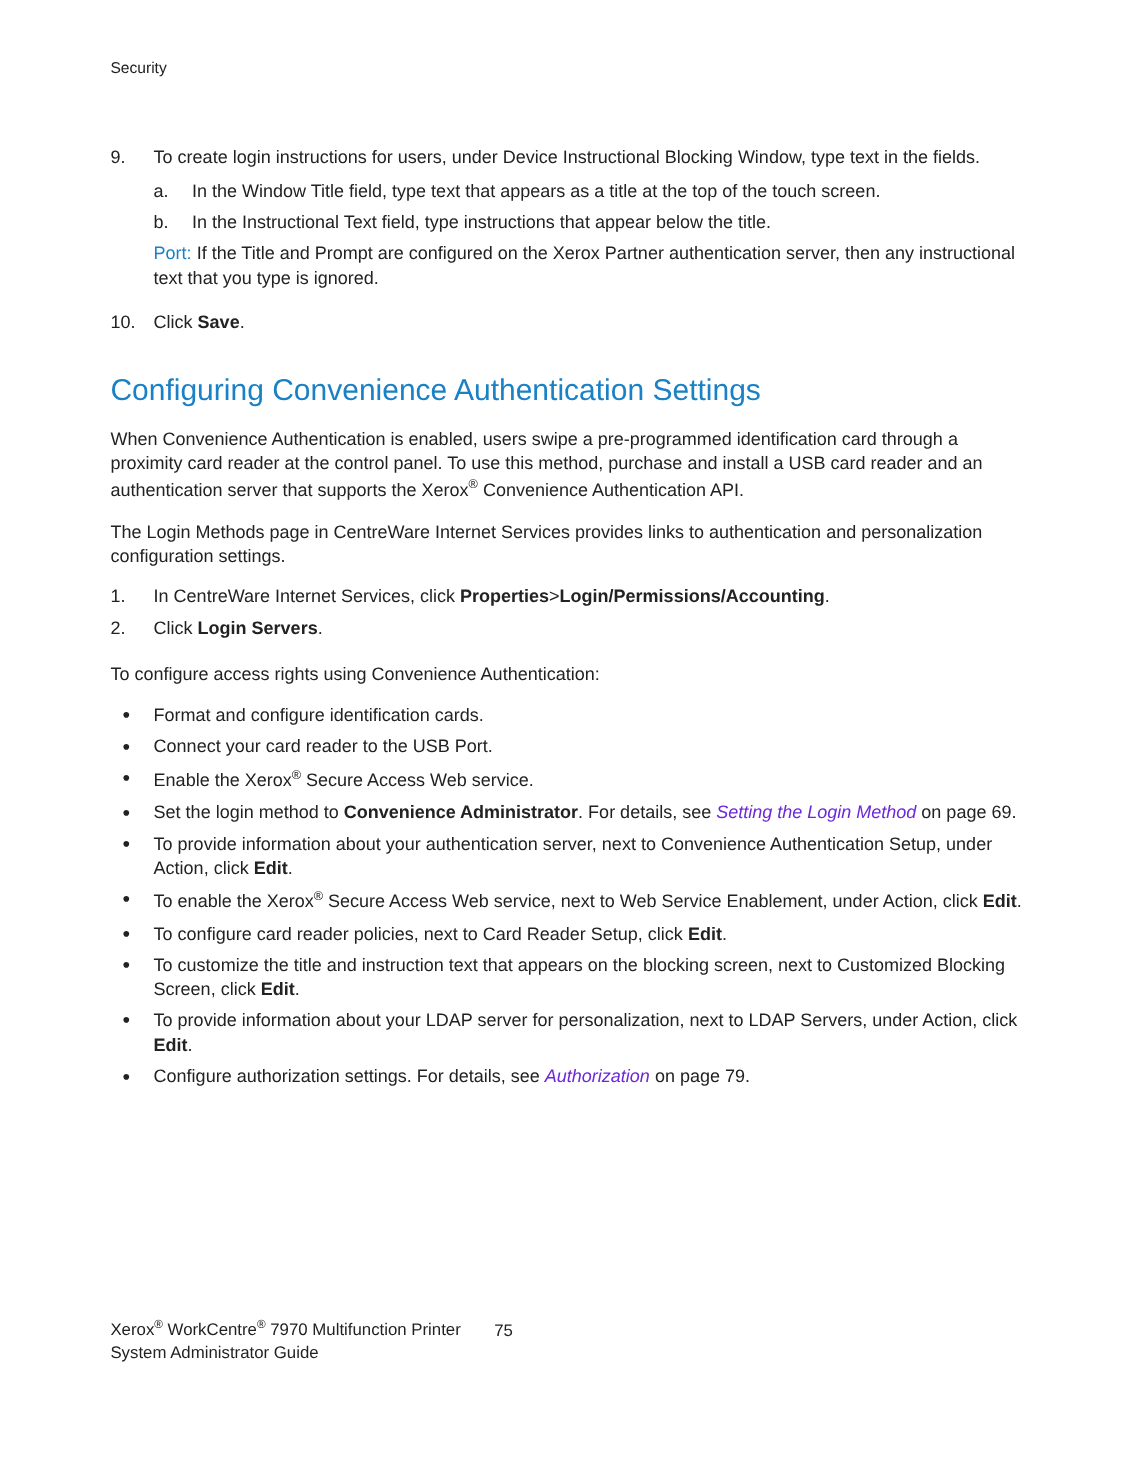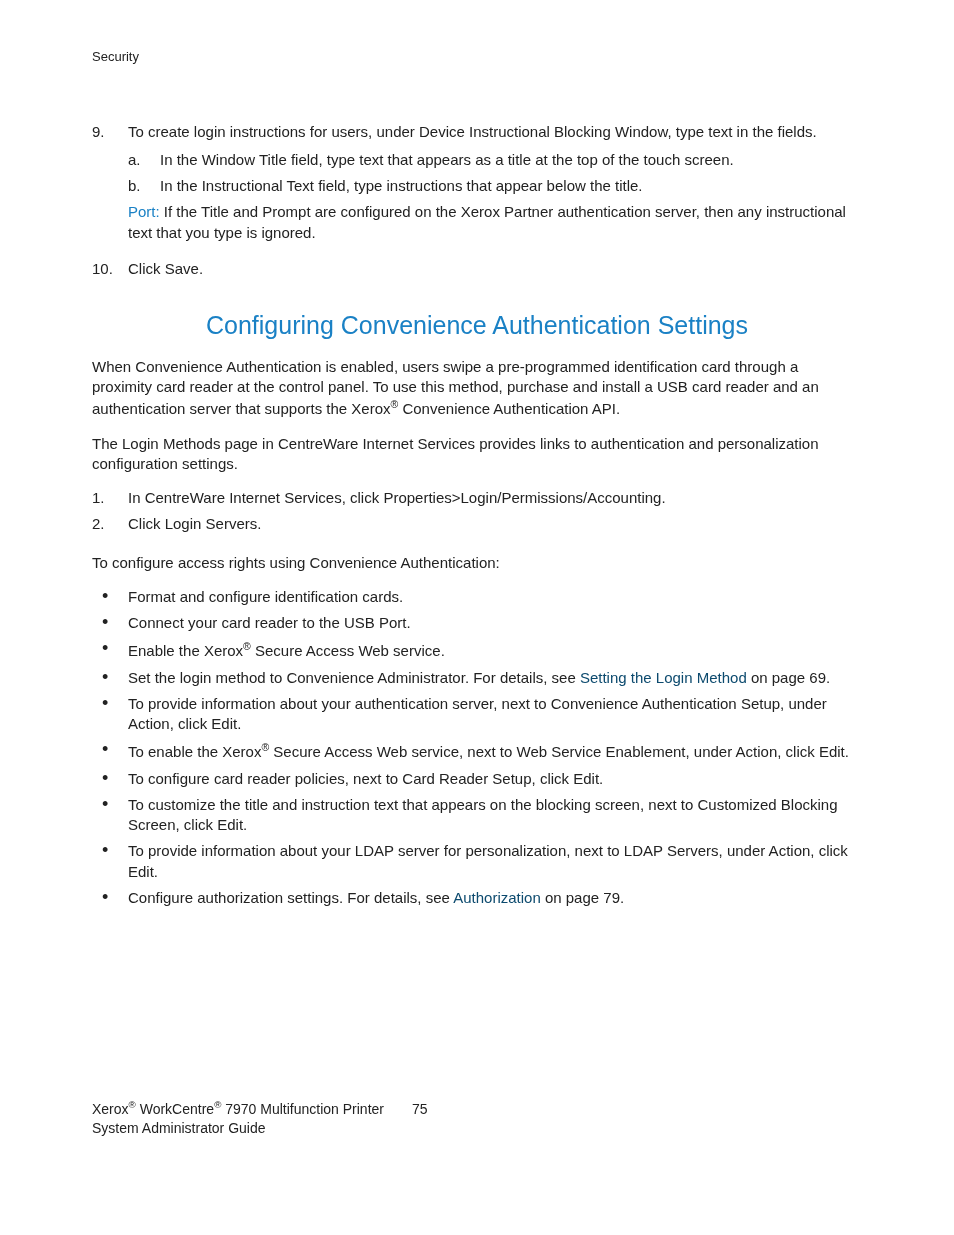--- a/index.html
+++ b/index.html
@@ -42,21 +42,20 @@
   }
   .note-block {
     margin: 6px 0 10px 0;
   }
   .note-label { color: #1a81c5; }
   h2.section-title {
     color: #1a81c5;
     font-weight: 400;
     font-size: 25px;
     margin: 30px 0 14px 0;
-    text-align: center;
   }
   p { margin: 0 0 14px 0; }
   sup { font-size: 0.7em; }
   .bullet-list {
     list-style: none;
     padding: 0;
     margin: 0 0 24px 0;
   }
   .bullet-list > li {
     position: relative;
@@ -64,31 +63,31 @@
     margin-bottom: 6px;
   }
   .bullet-list > li::before {
     content: "•";
     position: absolute;
     left: 10px;
     top: 0;
     font-size: 18px;
     line-height: 1;
   }
-  a.link { color: #0c4a6e; text-decoration: none; }
+  a.link { color: #6d28d9; text-decoration: none; font-style: italic; }
   .footer {
     margin-top: 190px;
     text-align: left;
     font-size: 14px;
   }
   .footer .pagenum {
     display: inline-block;
     margin-left: 24px;
   }
-  b { font-weight: 400; }
+  b { font-weight: 700; }
 </style>
 </head>
 <body>
 
 <div class="header-label">Security</div>
 
 <ol class="num-list">
   <li>
     <span class="num">9.</span>
     <div>

